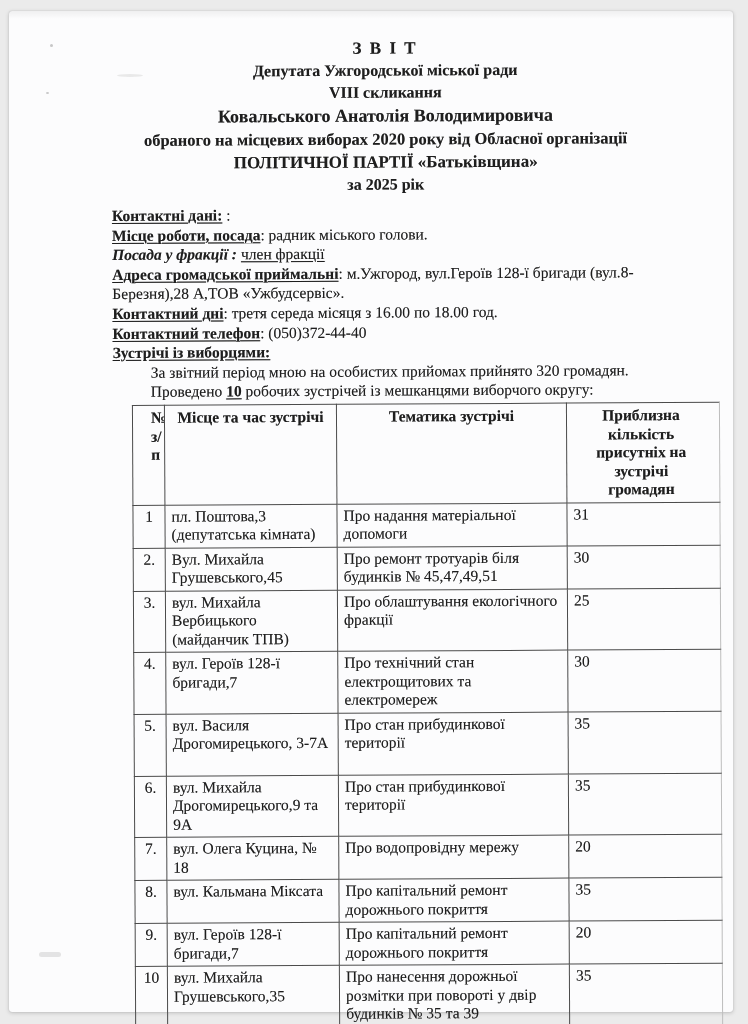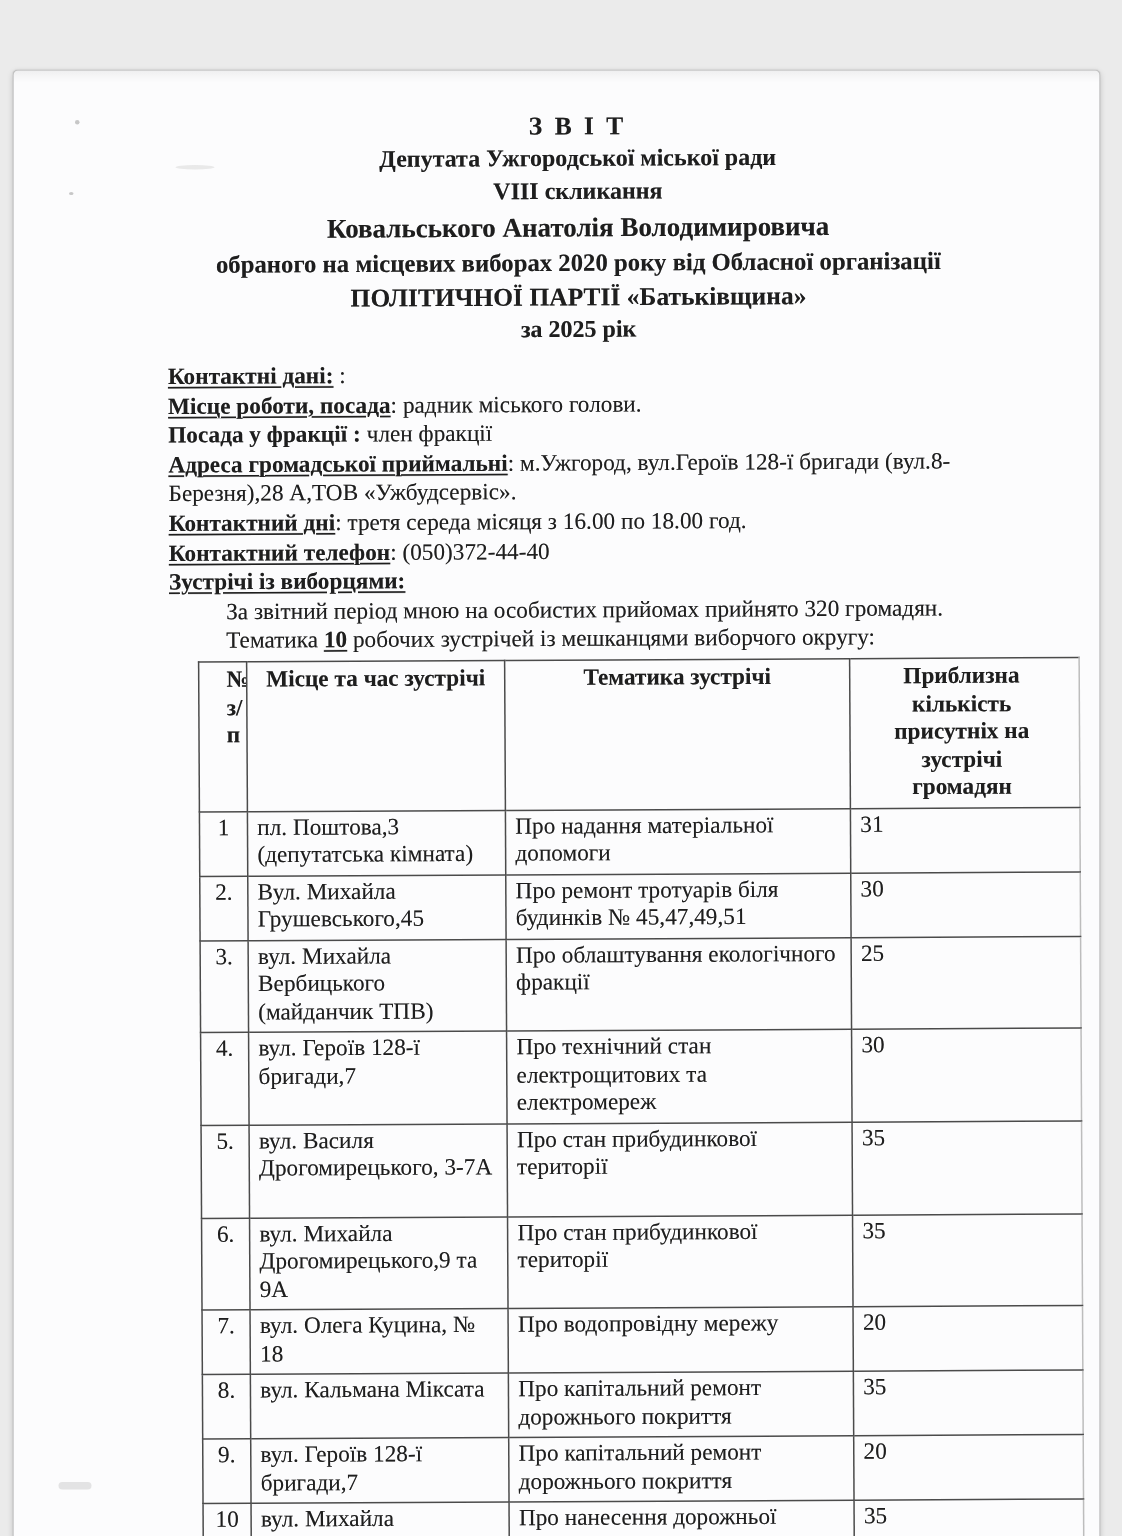--- a/index.html
+++ b/index.html
@@ -4,21 +4,21 @@
 <style>
   * { margin:0; padding:0; box-sizing:border-box; }
   html,body { width:748px; height:1024px; }
   body {
     background:#ebebeb;
     font-family:"Liberation Serif","DejaVu Serif",serif;
     color:#1e1e1e;
     position:relative;
     overflow:hidden;
   }
-  .scan { position:absolute; inset:0;margin-top:36px; }
+  .scan { position:absolute; inset:0; }
   .page {
     position:absolute; left:9px; top:11px; width:724px; height:1001px;
     background:#fcfcfd;
     border-radius:3px;
     box-shadow:0 1px 4px rgba(0,0,0,.18), 0 0 1px rgba(0,0,0,.25);
   }
   .content {
     position:absolute; left:102px; top:28px; width:560px;
     transform:rotate(-0.3deg);
     transform-origin:0 0;
@@ -29,23 +29,23 @@
   .tl { font-weight:bold; line-height:22px; }
   .tl.sp { font-size:17px; letter-spacing:2px; }
   .tl.sm { font-size:16px; }
   .tl.md { font-size:16.5px; }
   .tl.lg { font-size:18px; line-height:25px; }
   .tl.caps { font-size:17px; line-height:23px; }
   
   .contact { width:558px; font-size:15.5px; line-height:19.6px; }
   .cline { }
   .lbl { font-weight:bold; text-decoration:underline; text-underline-offset:2px; text-decoration-thickness:1px; }
-  .lbl.nound { text-decoration:none; }
+  .lbl.nound { text-decoration:none;font-style:italic; }
   .val {}
-  .val.und { text-underline-offset:2px; margin-left:4px; }
+  .val.und { text-decoration:underline; text-underline-offset:2px; margin-left:4px; }
   .section-head { font-size:15.5px; line-height:20px; font-weight:bold; text-decoration:underline; text-underline-offset:2px; }
   .para { width:548px; font-size:15.5px; line-height:19px; text-indent:38px; }
   .num10 { font-weight:bold; text-decoration:underline; text-underline-offset:2px; }
   
   table.meetings {
     border-collapse:collapse; table-layout:fixed;
     width:587px; margin-left:19px; margin-top:4px;
     font-size:15.5px; line-height:18.5px;
   }
   .meetings th, .meetings td {
@@ -120,21 +120,21 @@
         <div class="cline">
           <span class="lbl">Контактний дні</span><span class="val">: третя середа місяця з 16.00 по 18.00 год.</span>
         </div>
         <div class="cline">
           <span class="lbl">Контактний телефон</span><span class="val">: (050)372-44-40</span>
         </div>
       </div>
 
       <div class="section-head">Зустрічі із виборцями:</div>
       <div class="para">За звітний період мною на особистих прийомах прийнято 320 громадян.</div>
-      <div class="para"><span>Тематика </span><span class="num10">10</span><span> робочих зустрічей із мешканцями виборчого округу:</span></div>
+      <div class="para"><span>Проведено </span><span class="num10">10</span><span> робочих зустрічей із мешканцями виборчого округу:</span></div>
 
       <table class="meetings">
         <colgroup>
           <col style="width:32px">
             <col style="width:172px">
             <col style="width:230px">
             <col style="width:153px">
         </colgroup>
         <thead>
           <tr>

